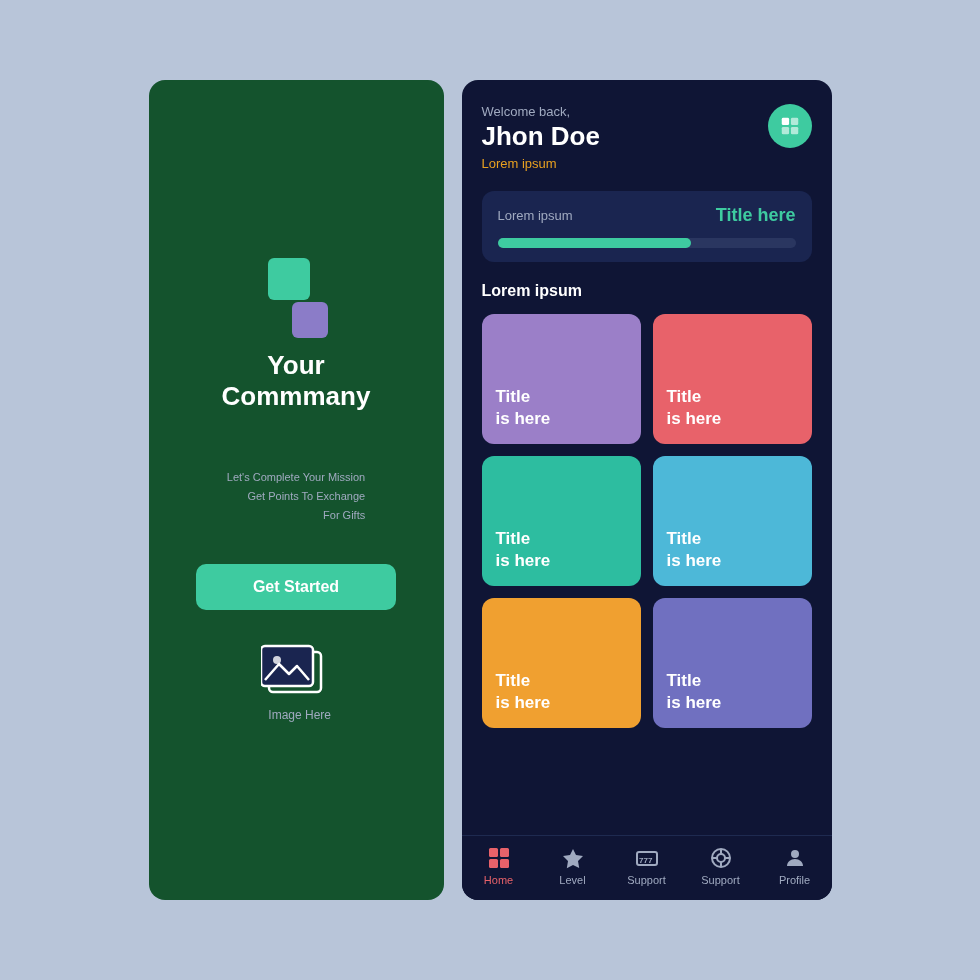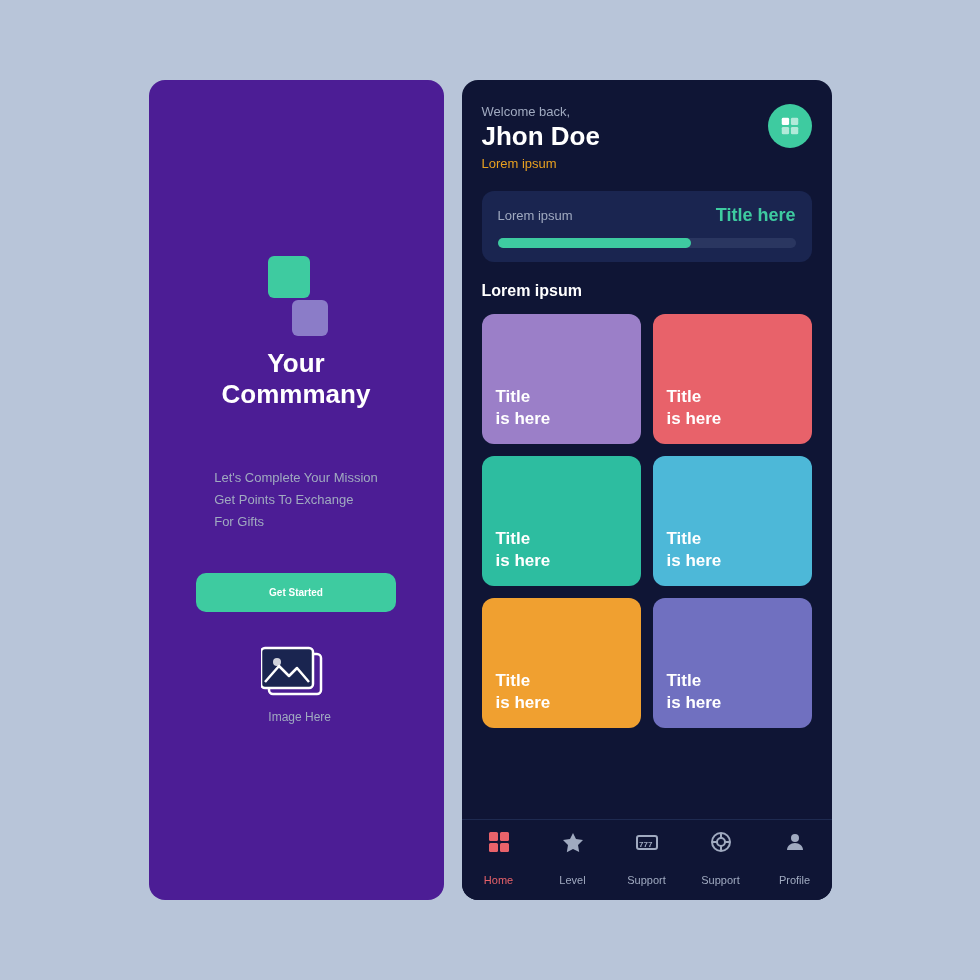--- a/index.html
+++ b/index.html
@@ -17,21 +17,21 @@
       display: flex;
       gap: 18px;
       align-items: center;
       justify-content: center;
     }
 
     
     .screen1 {
       width: 295px;
       height: 820px;
-      background: #4c1d95;
+      background: #14532d;
       border-radius: 16px;
       display: flex;
       flex-direction: column;
       align-items: center;
       justify-content: center;
       padding: 30px 24px;
       position: relative;
     }
     .logo-block {
       display: flex;
@@ -66,32 +66,32 @@
     .company-name {
       color: #ffffff;
       font-size: 26px;
       font-weight: 800;
       text-align: center;
       line-height: 1.2;
       margin-bottom: 28px;
     }
     .tagline {
       color: #a0aac0;
-      font-size: 13px;
-      text-align: left;
+      font-size: 11px;
+      text-align: right;
       line-height: 1.7;
       margin-bottom: 40px;
     }
     .get-started-btn {
       background: #3ecba0;
       color: #ffffff;
       border: none;
       border-radius: 10px;
       padding: 14px 50px;
-      font-size: 10px;
+      font-size: 16px;
       font-weight: 700;
       cursor: pointer;
       margin-bottom: 30px;
       width: 200px;
     }
     .image-placeholder {
       display: flex;
       flex-direction: column;
       align-items: flex-end;
       gap: 8px;
@@ -242,21 +242,21 @@
       border-top: 1px solid #1e2a50;
       display: flex;
       justify-content: space-around;
       align-items: center;
       padding: 10px 0 14px;
     }
     .nav-item {
       display: flex;
       flex-direction: column;
       align-items: center;
-      gap: 20px;
+      gap: 4px;
       cursor: pointer;
       min-width: 55px;
     }
     .nav-icon {
       width: 24px;
       height: 24px;
       display: flex;
       align-items: center;
       justify-content: center;
     }

